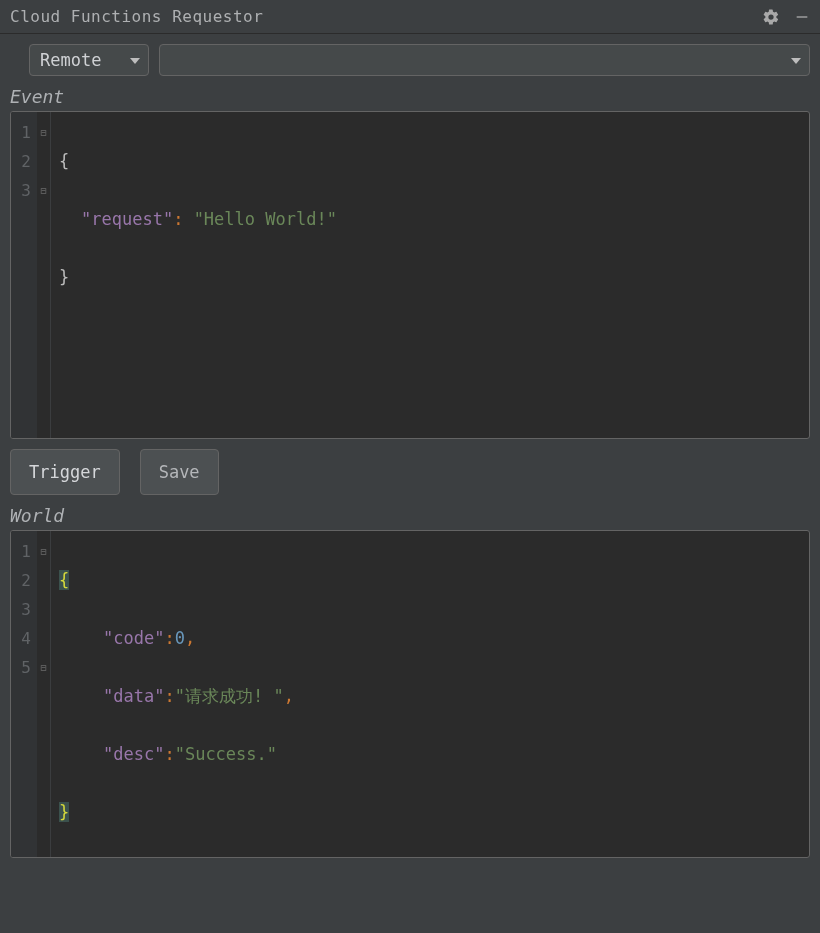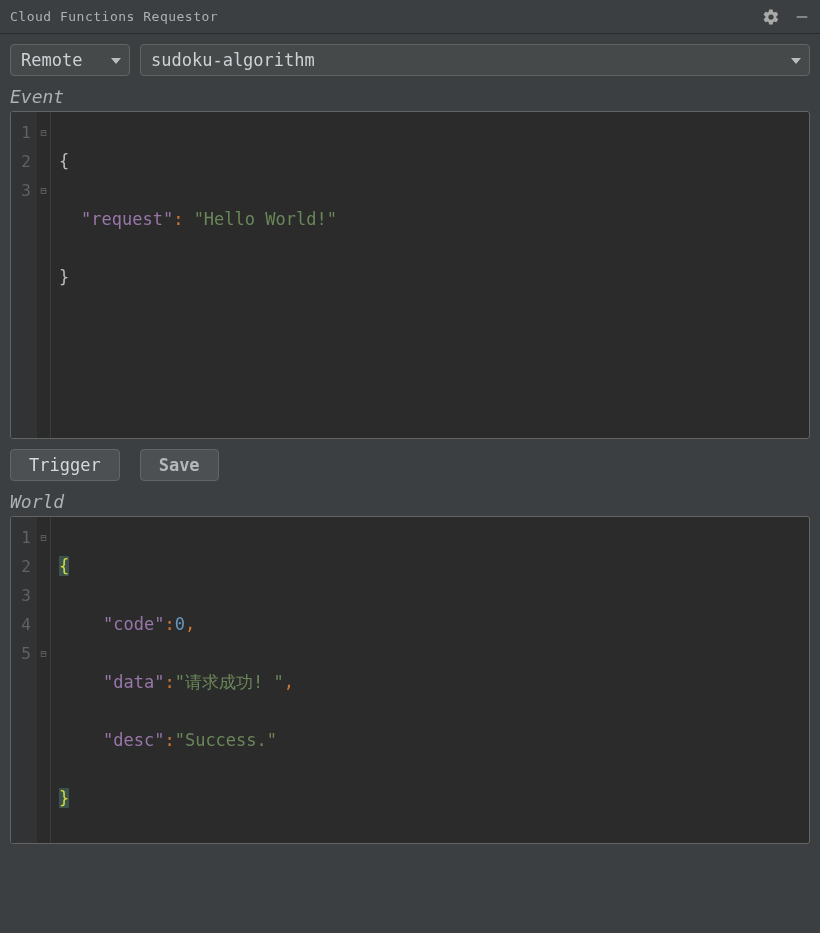--- a/index.html
+++ b/index.html
@@ -13,21 +13,21 @@
   }
   .titlebar {
     height: 34px;
     background: #3c3f41;
     display: flex;
     align-items: center;
     padding: 0 10px;
     border-bottom: 1px solid #2b2b2b;
   }
   .titlebar .title {
-    font-size: 13px;
+    font-size: 16px;
     letter-spacing: 0.5px;
     color: #aeb0b2;
     flex: 1;
   }
   .titlebar .icons {
     display: flex;
     gap: 14px;
     align-items: center;
   }
   .titlebar .icons span { display: inline-flex; }
@@ -77,21 +77,21 @@
     border: 1px solid #646464;
     border-radius: 4px;
     height: 32px;
     display: flex;
     align-items: center;
     padding: 0 10px;
     font-size: 17px;
     color: #cfd1d4;
     position: relative;
   }
-  .select.env { width: 120px; }
+  .select.env { width: 120px; margin-left: 19px; }
   .select.fn { flex: 1; }
   .select .chev {
     position: absolute;
     right: 8px;
     top: 50%;
     transform: translateY(-50%);
   }
   .select .chev svg polygon { fill: #bdbdbd; }
 
   .event-label, .result-label {
@@ -158,29 +158,29 @@
 
   .buttons-row {
     display: flex;
     gap: 20px;
     padding: 10px 0;
   }
   .btn {
     background: #4c5052;
     border: 1px solid #646464;
     border-radius: 4px;
-    height: 32px;
+    height: 46px;
     padding: 0 18px;
     display: flex;
     align-items: center;
     justify-content: center;
     font-size: 17px;
     color: #d5d7da;
   }
-  .btn.secondary { color: #b5b7ba; font-weight: bold; }
+  .btn.secondary { color: #b5b7ba; }
 </style>
 </head>
 <body>
 
 <div class="titlebar">
   <div class="title">Cloud Functions Requestor</div>
   <div class="icons">
     <span>
       <svg width="18" height="18" viewBox="0 0 24 24">
           <path d="M19.14,12.94a7.14,7.14,0,0,0,.05-.94,7.14,7.14,0,0,0-.05-.94l2.11-1.65a.5.5,0,0,0,.12-.64l-2-3.46a.5.5,0,0,0-.61-.22l-2.49,1a7,7,0,0,0-1.63-.94L14.3,2.5a.5.5,0,0,0-.5-.42h-4a.5.5,0,0,0-.5.42L9,5.15a7,7,0,0,0-1.63.94l-2.49-1a.5.5,0,0,0-.61.22l-2,3.46a.5.5,0,0,0,.12.64L4.5,11.06a7.14,7.14,0,0,0-.05.94,7.14,7.14,0,0,0,.05.94L2.39,14.59a.5.5,0,0,0-.12.64l2,3.46a.5.5,0,0,0,.61.22l2.49-1a7,7,0,0,0,1.63.94l.34,2.65a.5.5,0,0,0,.5.42h4a.5.5,0,0,0,.5-.42l.34-2.65a7,7,0,0,0,1.63-.94l2.49,1a.5.5,0,0,0,.61-.22l2-3.46a.5.5,0,0,0-.12-.64ZM12,15.5A3.5,3.5,0,1,1,15.5,12,3.5,3.5,0,0,1,12,15.5Z"></path>
@@ -201,21 +201,20 @@
   <div class="controls-row">
     <div class="select env">
       <span>Remote</span>
       <span class="chev">
         <svg width="10" height="10" viewBox="0 0 10 10">
             <polygon points="0,2 10,2 5,8"></polygon>
           </svg>
       </span>
     </div>
     <div class="select fn">
-      <span>sudoku-algorithm</span>
       <span class="chev">
         <svg width="10" height="10" viewBox="0 0 10 10">
             <polygon points="0,2 10,2 5,8"></polygon>
           </svg>
       </span>
     </div>
   </div>
 
   <div class="event-label">Event</div>
 

